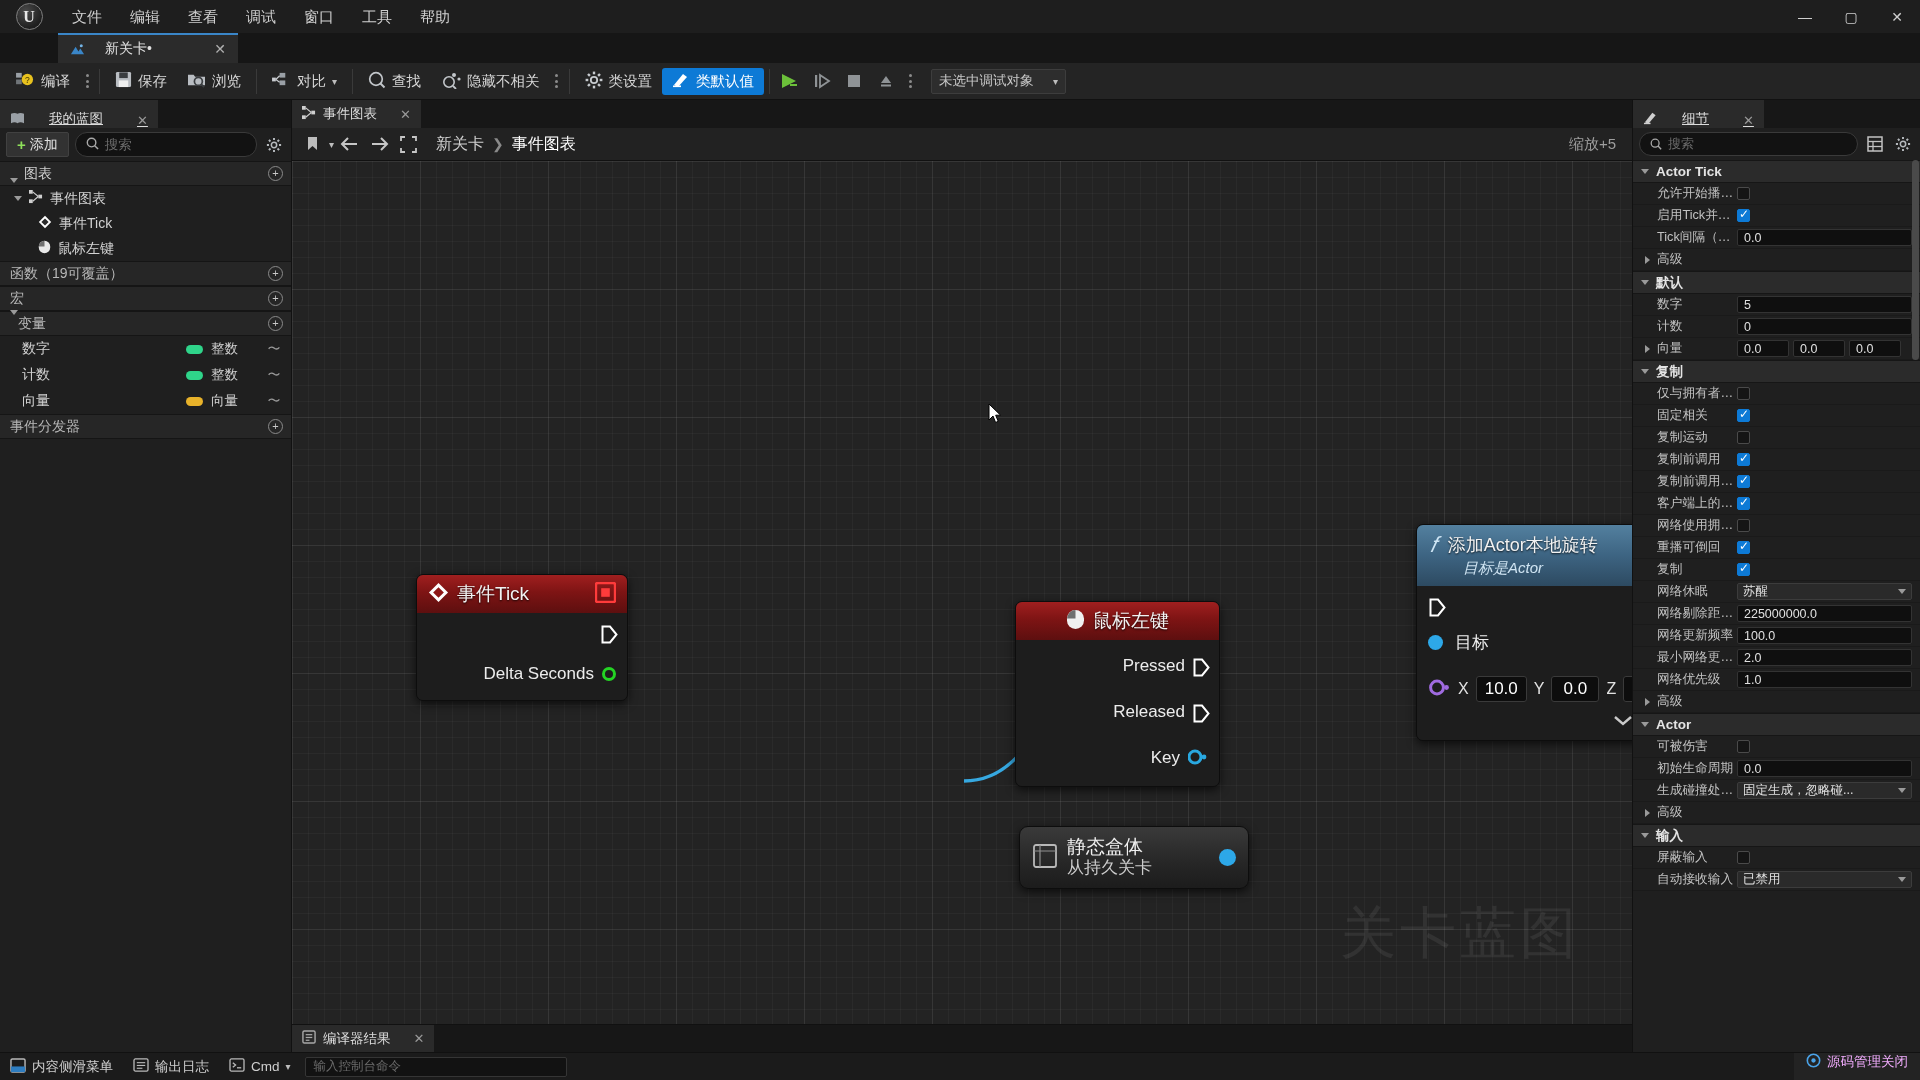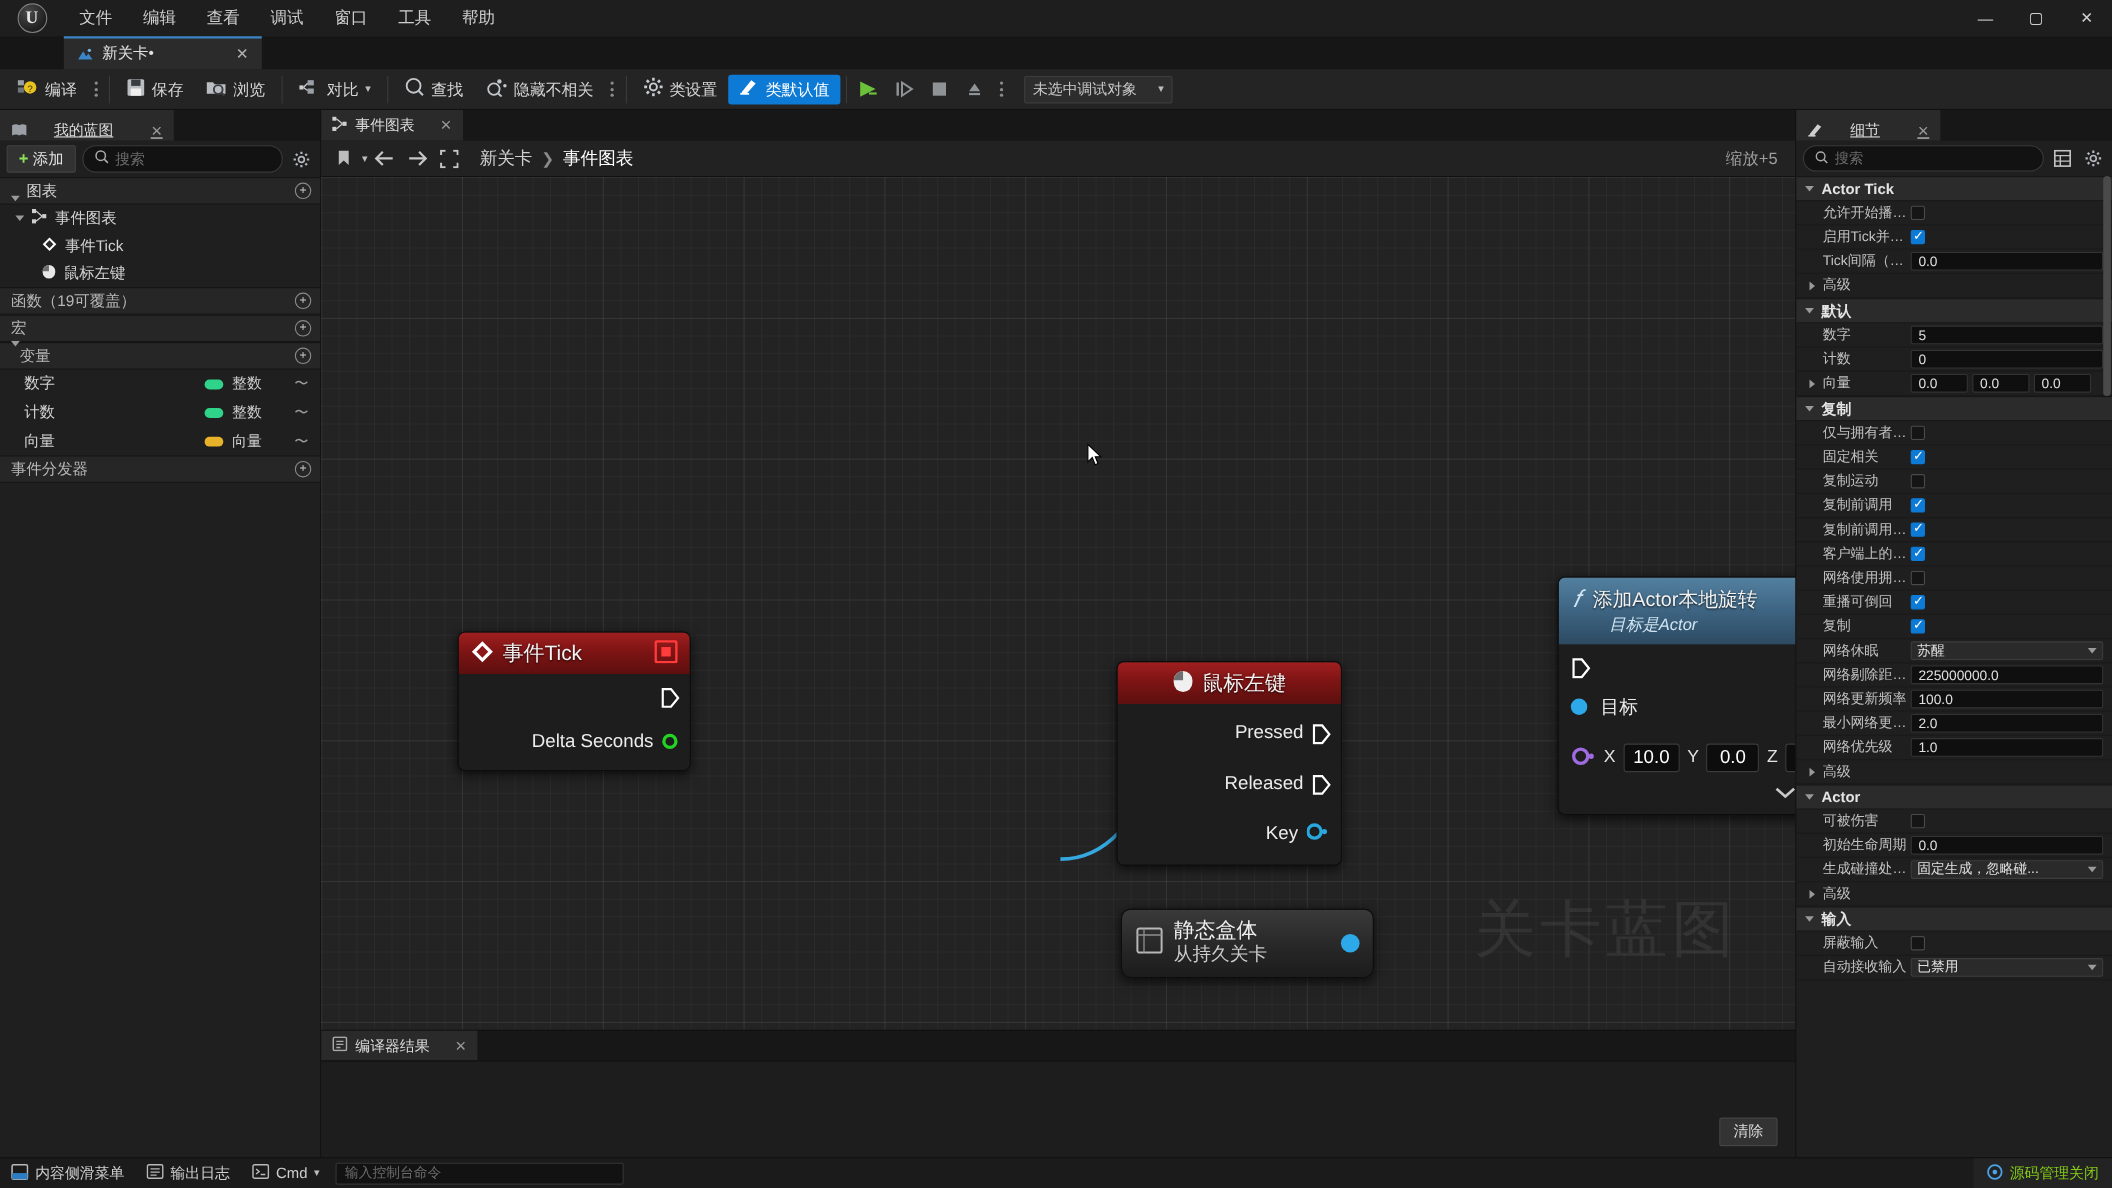--- a/index.html
+++ b/index.html
@@ -25,21 +25,21 @@
   .menubar { display:flex; align-items:center; height:33px; }
   .menubar .mi { padding:0 14px; font-size:15px; color:#cfcfcf; line-height:33px; cursor:default;}
   .winbtns { position:absolute; right:0; top:0; height:33px; display:flex; }
   .winbtns .wb { width:46px; height:33px; display:flex; align-items:center; justify-content:center; color:#cfcfcf; font-size:14px;}
 
   
   .tabrow { height:30px; background:#161616; display:flex; align-items:flex-end; flex:0 0 30px;}
   .tabrow .spacer{ width:58px; height:30px;}
   .doctab {
     height:30px; background:#2b2b2b; display:flex; align-items:center;
-    padding:0 10px 0 12px; gap:8px; border-top:2px solid #3a86c8; min-width:180px;
+    padding:0 10px 0 12px; gap:20px; border-top:2px solid #3a86c8; min-width:180px;
     position:relative;
   }
   .doctab .tico { width:15px;height:15px; display:flex;align-items:center;justify-content:center;}
   .doctab .tlabel { font-size:14px; color:#e0e0e0; flex:1; }
   .doctab .tclose { color:#b0b0b0; font-size:14px; padding:0 2px; }
 
   
   .toolbar { height:37px; background:#242424; display:flex; align-items:center;
              border-bottom:1px solid #111; flex:0 0 37px; padding-left:6px; gap:0;}
   .tbtn { height:37px; display:flex; align-items:center; gap:6px; padding:0 10px; font-size:14.5px; color:#d6d6d6;}
@@ -163,21 +163,21 @@
   .arrow-d{ width:0;height:0;border-left:4.5px solid transparent;border-right:4.5px solid transparent;border-top:5px solid #9a9a9a;margin-left:8px;}
   .detscroll{ flex:1 1 auto; overflow:hidden; position:relative;}
   .sbar{ position:absolute;right:1px;top:0;width:7px;height:200px;background:#4a4a4a;border-radius:4px;}
 
   
   .statusbar{ height:28px;background:#1b1b1b;display:flex;align-items:center;gap:0;border-top:1px solid #111;flex:0 0 28px;}
   .sb-item{ display:flex;align-items:center;gap:6px;padding:0 10px;font-size:13.5px;color:#cfcfcf;height:28px;}
   .cmdinput{ flex:0 0 262px;height:20px;background:#121212;border:1px solid #353535;border-radius:2px;
              display:flex;align-items:center;padding:0 8px;font-size:12.5px;color:#6b6b6b;margin-left:4px;}
   .sb-right{ margin-left:auto; display:flex;align-items:center;}
-  .srcbadge{ display:flex;align-items:center;gap:6px;padding:0 12px;height:28px;font-size:13.5px;color:#84cc16;background:#232323;}
+  .srcbadge{ display:flex;gap:6px;padding:0 12px;height:28px;font-size:13.5px;color:#f0abfc;background:#232323;}
 </style>
 </head>
 <body>
 
 <div class="app">
 
   <div class="titlebar">
     <div class="ue-logo">
       <div class="circle">U</div>
     </div>
@@ -703,23 +703,20 @@
                 <rect x="1" y="1" width="13" height="13" rx="1.5" fill="none" stroke="#a9a9a9" stroke-width="1.5"></rect>
                 <line x1="4" y1="5" x2="11" y2="5" stroke="#a9a9a9" stroke-width="1.3"></line>
                 <line x1="4" y1="8" x2="11" y2="8" stroke="#a9a9a9" stroke-width="1.3"></line>
                 <line x1="4" y1="11" x2="8" y2="11" stroke="#a9a9a9" stroke-width="1.3"></line>
               </svg>
           </span>
           <span>编译器结果</span>
           <span class="rclose">✕</span>
         </div>
       </div>
-      <div class="rpane">
-        <div class="clearbtn">清除</div>
-      </div>
     </div>
 
     <div class="rightpanel">
       <div class="paneltabs">
         <div class="paneltab">
           <span>
             <svg width="15" height="14" viewBox="0 0 16 15">
                 <path d="M2 12 L10 2 L13.5 4.6 L5.5 14 Z" fill="#cfcfcf"></path>
                 <rect x="1" y="12.6" width="7" height="1.5" fill="#cfcfcf"></rect>
               </svg>

